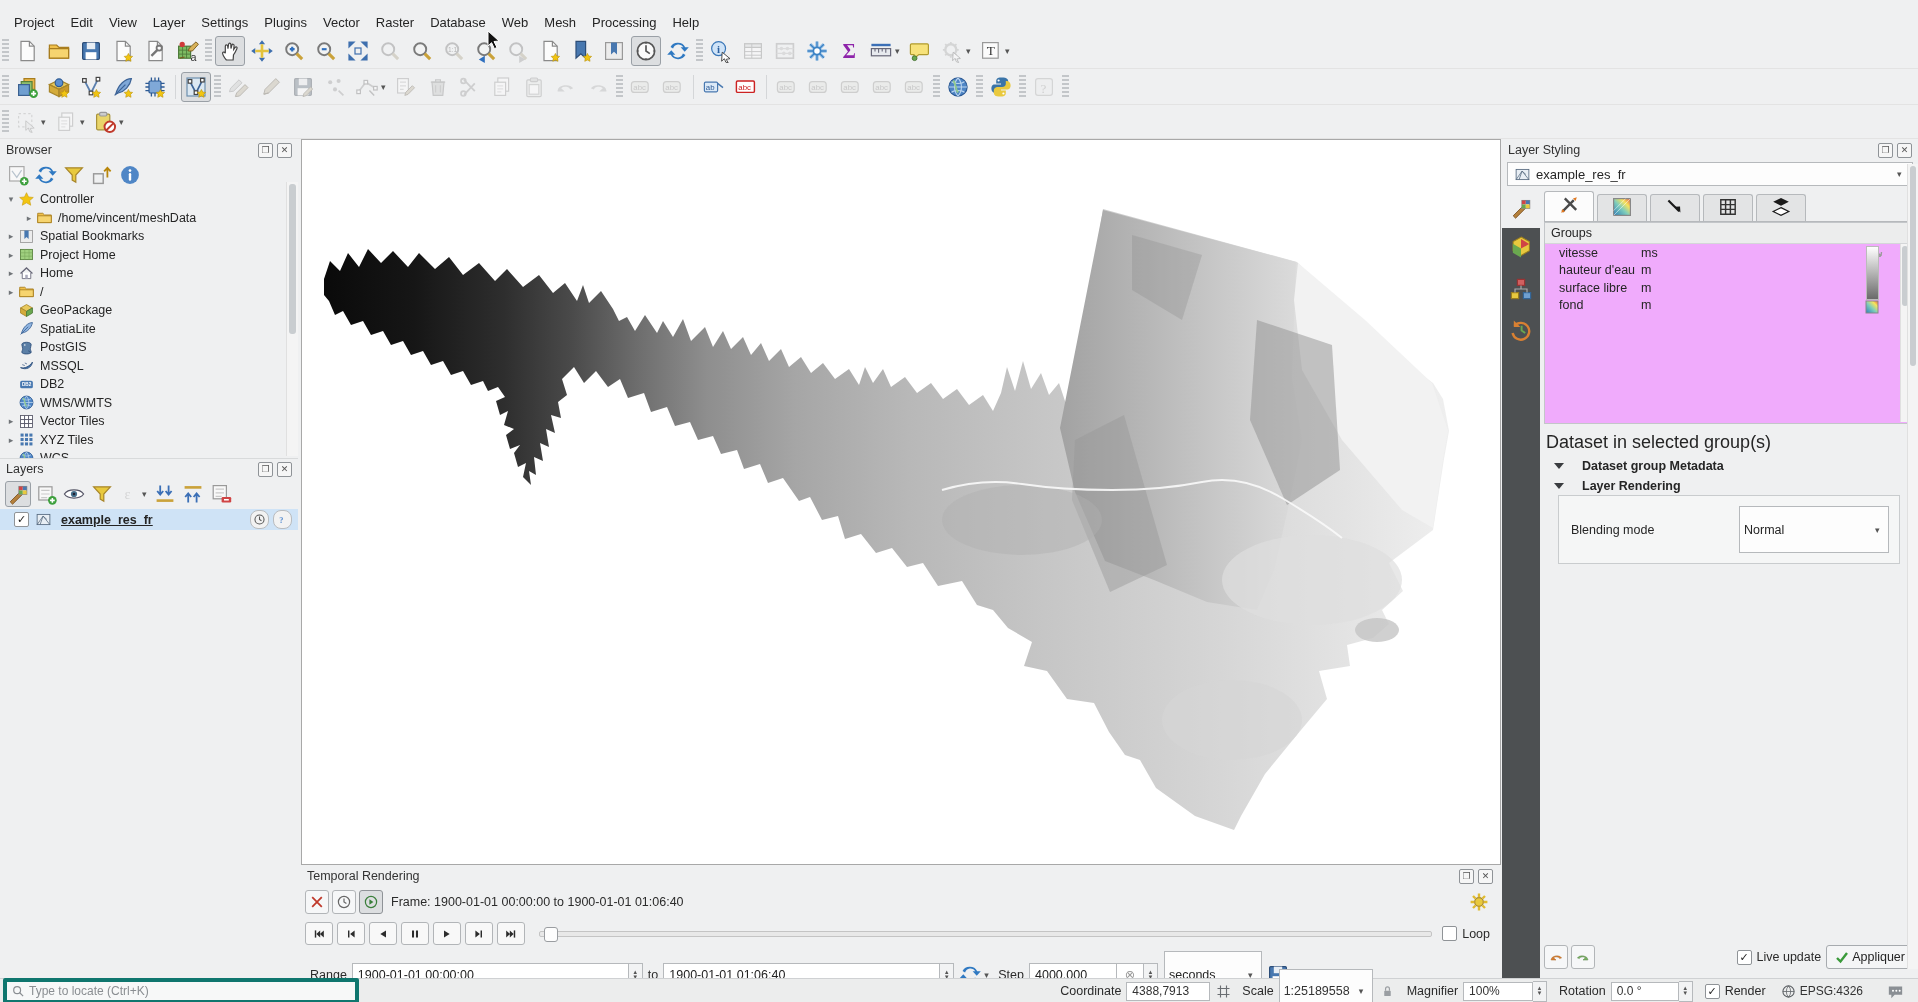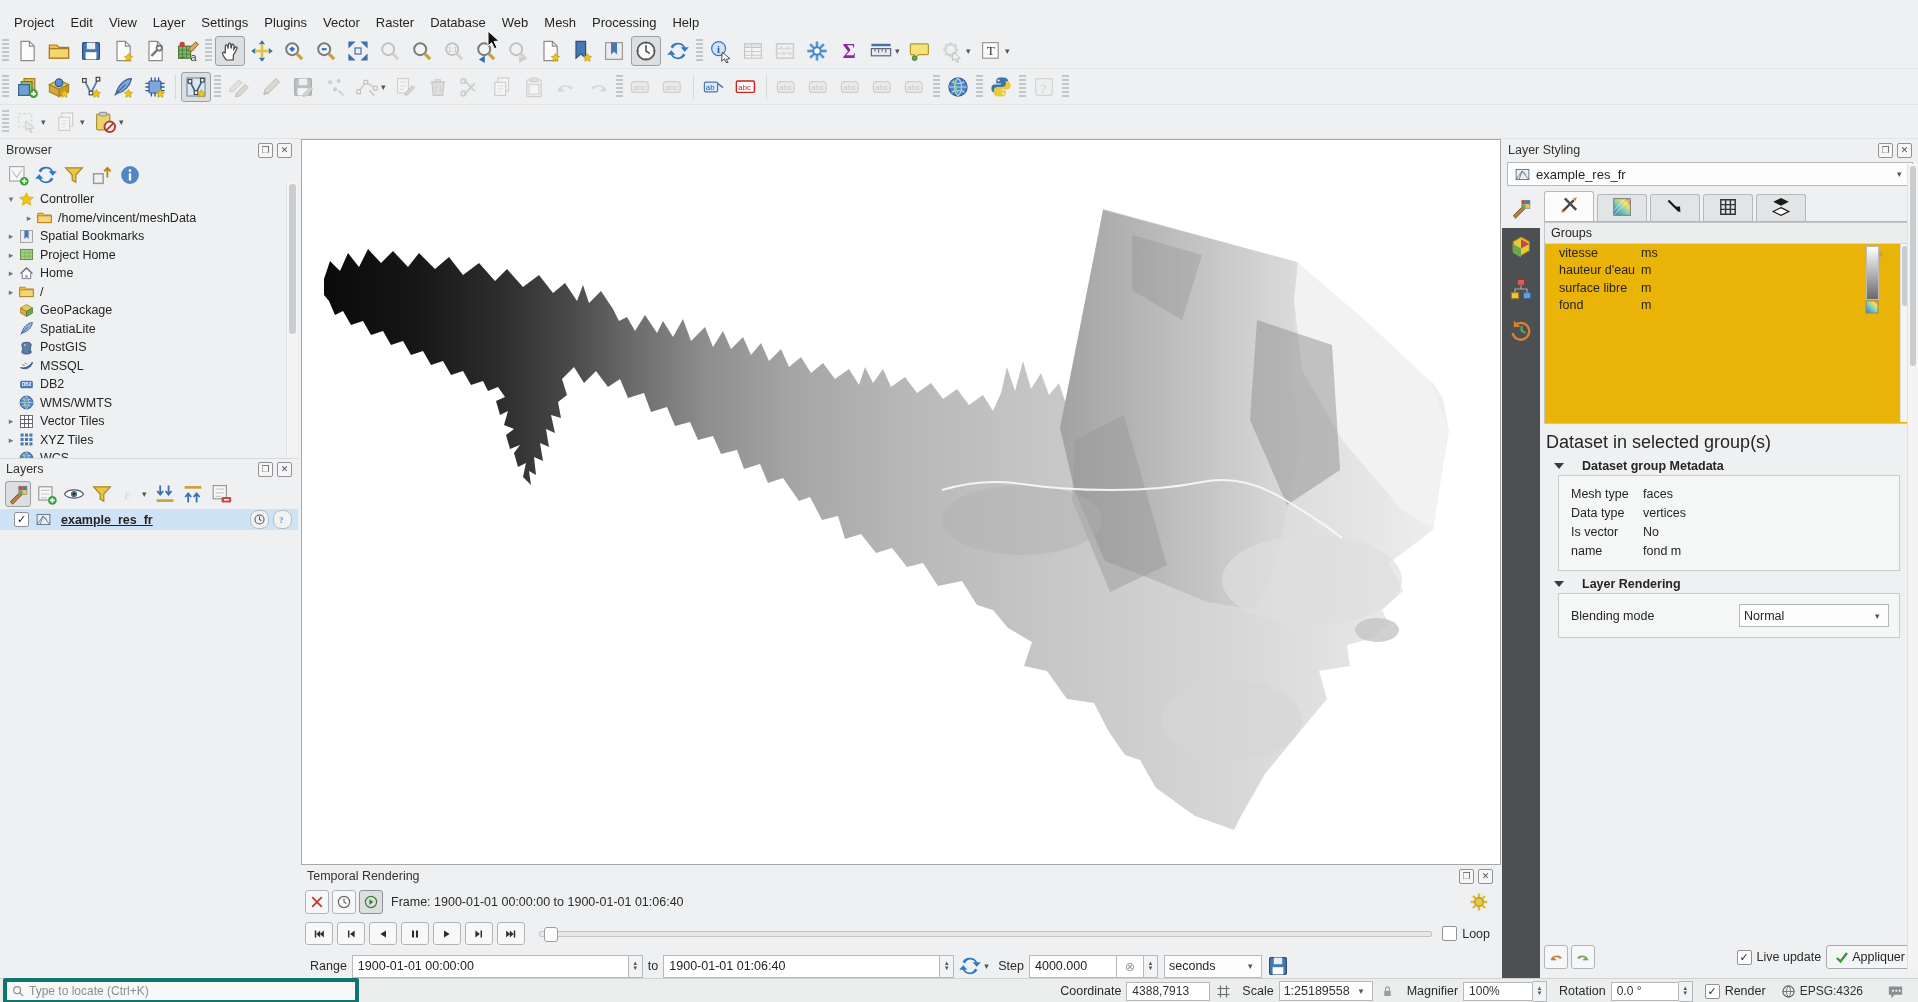--- a/index.html
+++ b/index.html
@@ -69,39 +69,39 @@
   .pbtn{width:26px;height:21px;border:1px solid #b2b5b8;border-radius:3px;background:#f8f8f8;
         display:flex;align-items:center;justify-content:center;margin-right:4px;}
   .pbtn svg{width:12px;height:12px;fill:#2c2c2c;}
   .slider{position:relative;height:4px;background:#e8e8e8;border:1px solid #c4c4c4;border-radius:2px;flex:1;margin:0 10px;}
   .sthumb2{position:absolute;top:-5px;width:12px;height:13px;background:#fdfdfd;border:1px solid #9a9da1;border-radius:3px;}
   .inp{border:1px solid #b6b9bc;background:#fff;font-size:12.5px;padding:1px 5px;height:19px;
        display:flex;align-items:center;color:#222;}
   .spin{width:13px;height:21px;border:1px solid #b6b9bc;border-left:none;background:#f2f3f4;
         display:flex;flex-direction:column;align-items:center;justify-content:center;font-size:6px;color:#555;line-height:5px;}
   .combo{border:1px solid #b6b9bc;background:#fdfdfd;height:21px;display:flex;align-items:center;
-         padding:0 4px;font-size:12.5px;}
+         padding:12px 4px;font-size:12.5px;}
   .combo .dda{margin-left:auto;}
   .lbl{margin:0 5px;font-size:12.5px;color:#2b2b2b;}
   
   .styledock{left:1502px;top:140px;width:416px;height:835px;}
   .lcombo{margin:2px 5px;border:1px solid #b6b9bc;background:#fdfdfd;height:22px;display:flex;
           align-items:center;padding:0 6px;}
   .vstrip{position:absolute;left:0;top:50px;width:38px;height:785px;}
   .vstrip .top{height:36px;display:flex;align-items:center;justify-content:center;}
   .vstrip .dark{position:absolute;left:0;top:38px;width:38px;height:747px;background:#4d5052;
                 display:flex;flex-direction:column;align-items:center;padding-top:8px;gap:14px;}
   .vstrip svg{width:24px;height:24px;}
   .tabsrow{position:absolute;left:42px;top:52px;right:8px;height:29px;display:flex;align-items:flex-end;
            border-bottom:1px solid #b6b9bc;}
   .tab{width:48px;height:26px;border:1px solid #b6b9bc;border-bottom:none;border-radius:3px 3px 0 0;
        background:#e3e4e5;margin-right:3px;display:flex;align-items:center;justify-content:center;}
   .tab.on{background:#fcfcfc;height:29px;}
   .tab svg{width:19px;height:19px;}
-  .groupsbox{position:absolute;left:42px;top:82px;right:8px;height:200px;border:1px solid #c3c6c9;background:#eab308;}
+  .groupsbox{position:absolute;left:42px;top:82px;right:8px;height:200px;border:1px solid #c3c6c9;background:#f0abfc;}
   .ghead{height:20px;background:#eceded;border-bottom:1px solid #d4d6d8;display:flex;align-items:center;
          padding:0 6px;font-size:12.5px;}
   .grow{display:flex;height:17.5px;align-items:center;padding-left:14px;font-size:12.5px;}
   .gname{width:82px;}
   .secthead{display:flex;align-items:center;font-weight:bold;font-size:12.5px;margin:6px 0 2px 10px;gap:10px;}
   .tri{width:0;height:0;border-left:5px solid transparent;border-right:5px solid transparent;
        border-top:6px solid #3a3d40;margin-right:8px;}
   .metabox{border:1px solid #c9ccce;background:#f5f6f6;margin:2px 10px 0 14px;padding:8px 0 10px 12px;}
   .mrow{display:flex;height:19px;align-items:center;font-size:12.5px;}
   .mkey{width:72px;}
@@ -1164,38 +1164,20 @@
       </div>
     </div>
 
     <div style="position:absolute;left:42px;top:288px;right:8px">
       <div style="font-size:18px;margin:4px 0 2px 2px">Dataset in selected group(s)</div>
 
       <div class="secthead">
           <span class="tri"></span>
           <span>Dataset group Metadata</span>
         </div>
-      <div class="metabox">
-        <div class="mrow">
-            <span class="mkey">Mesh type</span>
-            <span>faces</span>
-          </div>
-        <div class="mrow">
-            <span class="mkey">Data type</span>
-            <span>vertices</span>
-          </div>
-        <div class="mrow">
-            <span class="mkey">Is vector</span>
-            <span>No</span>
-          </div>
-        <div class="mrow">
-            <span class="mkey">name</span>
-            <span>fond m</span>
-          </div>
-      </div>
 
       <div class="secthead" style="">
           <span class="tri"></span>
           <span>Layer Rendering</span>
         </div>
       <div class="metabox" style="display:flex;align-items:center;padding:10px 10px 10px 12px">
         <span style="font-size:12.5px">Blending mode</span>
         <span class="combo" style="margin-left:auto;width:140px">
           <span>Normal</span>
             <span class="dda">▾</span>

